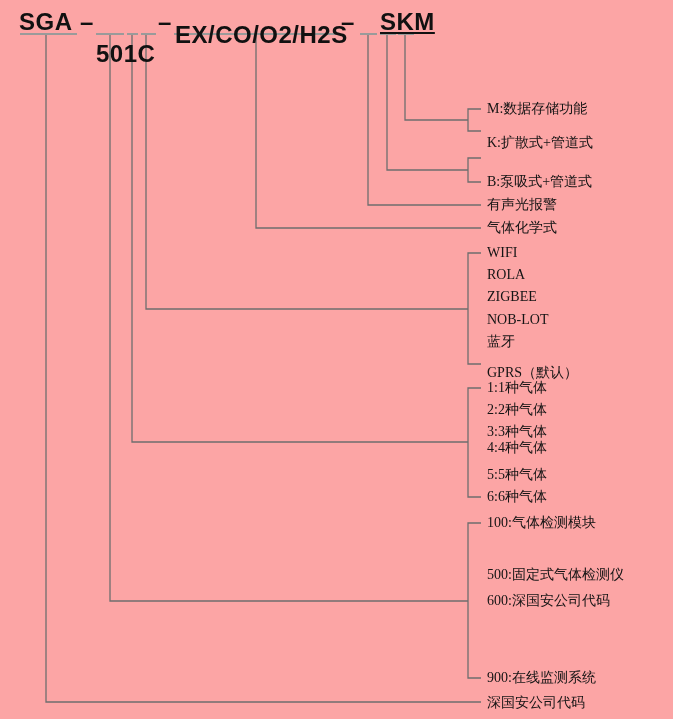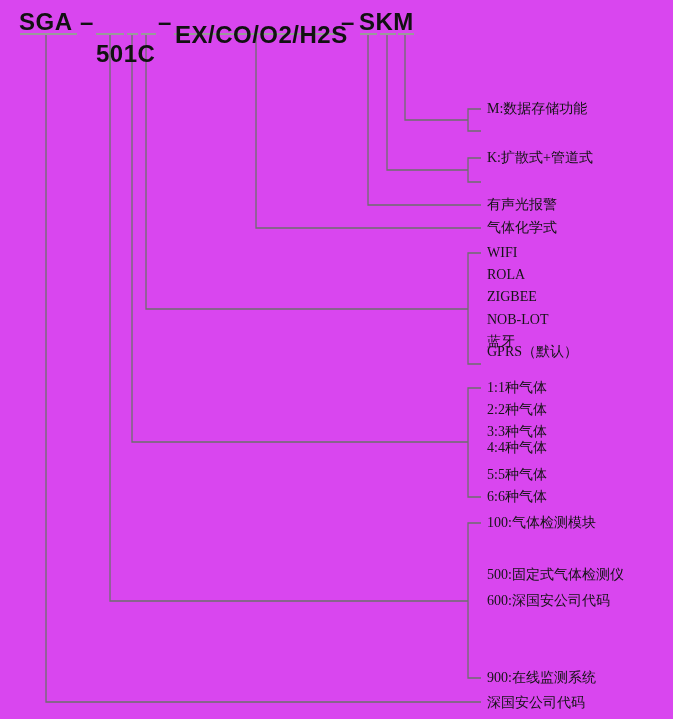--- a/index.html
+++ b/index.html
@@ -1,19 +1,19 @@
 <!DOCTYPE html>
 <html><head>
 <meta charset="utf-8">
 <style>
   html,body{margin:0;padding:0;background:#ffffff;}
   .canvas{
     position:relative;
     width:673px;height:719px;
-    background:#d946ef;
+    background:#fca5a5;
     overflow:hidden;
     font-family:"Liberation Serif","DejaVu Serif",serif;
     color:#141414;
   }
   .wires{position:absolute;left:0;top:0;width:673px;height:719px;}
   .model-title span{
     position:absolute;
     top:9px;
     font-family:"Liberation Sans","DejaVu Sans",sans-serif;
     font-weight:bold;
@@ -22,21 +22,21 @@
     color:#111111;
     letter-spacing:0.5px;
     white-space:nowrap;
   }
   .seg-brand{left:19px;}
   .seg-sep1{left:80px;}
   .seg-series{left:96px;margin-top:32px;}
   .seg-sep2{left:158px;}
   .seg-formula{left:175px;letter-spacing:0;margin-top:13px;}
   .seg-sep3{left:341px;}
-  .seg-suffix{left:359px;}
+  .seg-suffix{left:380px;text-decoration:underline;}
   .lbl{
     position:absolute;
     left:487px;
     height:22px;
     line-height:22px;
     font-size:14px;
     white-space:nowrap;
     color:#141414;
   }
 </style>
@@ -83,31 +83,32 @@
     <span class="seg-sep1">–</span>
     <span class="seg-series">501C</span>
     <span class="seg-sep2">–</span>
     <span class="seg-formula">EX/CO/O2/H2S</span>
     <span class="seg-sep3">–</span>
     <span class="seg-suffix">SKM</span>
   </div>
 
   <div class="lbl" style="top:98px">M:数据存储功能</div>
 
-  <div class="lbl" style="top:147px">K:扩散式+管道式</div>
+  <div class="lbl" style="top:132px">K:扩散式+管道式</div>
+  <div class="lbl" style="top:171px">B:泵吸式+管道式</div>
 
   <div class="lbl" style="top:194px">有声光报警</div>
   <div class="lbl" style="top:217px">气体化学式</div>
 
   <div class="lbl" style="top:242px">WIFI</div>
   <div class="lbl" style="top:264px">ROLA</div>
   <div class="lbl" style="top:286px">ZIGBEE</div>
   <div class="lbl" style="top:309px">NOB-LOT</div>
   <div class="lbl" style="top:331px">蓝牙</div>
-  <div class="lbl" style="top:341px">GPRS（默认）</div>
+  <div class="lbl" style="top:362px">GPRS（默认）</div>
 
   <div class="lbl" style="top:377px">1:1种气体</div>
   <div class="lbl" style="top:399px">2:2种气体</div>
   <div class="lbl" style="top:421px">3:3种气体</div>
   <div class="lbl" style="top:437px">4:4种气体</div>
   <div class="lbl" style="top:464px">5:5种气体</div>
   <div class="lbl" style="top:486px">6:6种气体</div>
 
   <div class="lbl" style="top:512px">100:气体检测模块</div>
   <div class="lbl" style="top:564px">500:固定式气体检测仪</div>

